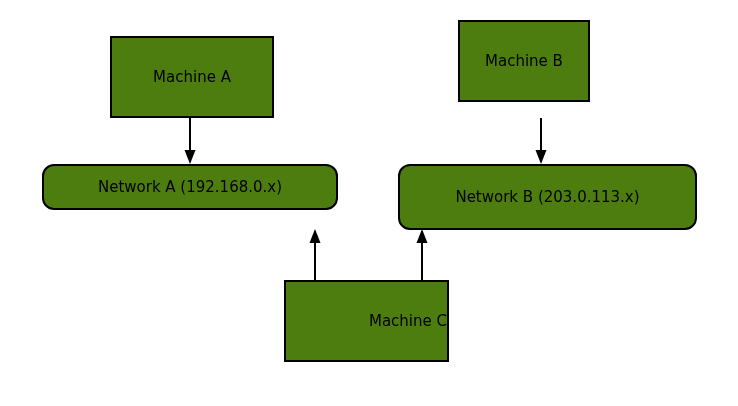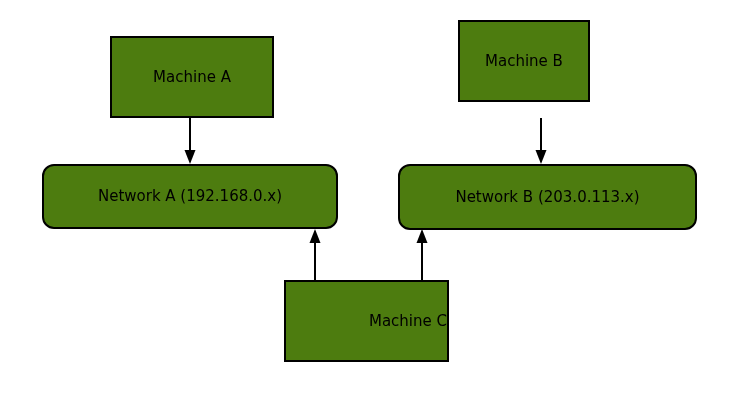--- a/index.html
+++ b/index.html
@@ -31,21 +31,21 @@
     font-size: 15px;
     line-height: 1;
     text-align: center;
     white-space: nowrap;
   }
   .node.rounded {
     border-radius: 12px;
   }
   .node-machine-a { left: 110px; top: 36px;  width: 164px; height: 82px; }
   .node-machine-b { left: 458px; top: 20px;  width: 132px; height: 82px; }
-  .node-network-a { left: 42px;  top: 164px; width: 296px; height: 65px; }
+  .node-network-a { left: 42px;  top: 164px; width: 296px; height: 46px; }
   .node-network-b { left: 398px; top: 164px; width: 299px; height: 66px; }
   .node-machine-c { left: 284px; top: 280px; width: 165px; height: 82px; justify-content: flex-end; }
   svg.arrows {
     position: absolute;
     left: 0;
     top: 0;
     width: 738px;
     height: 406px;
   }
 </style>

